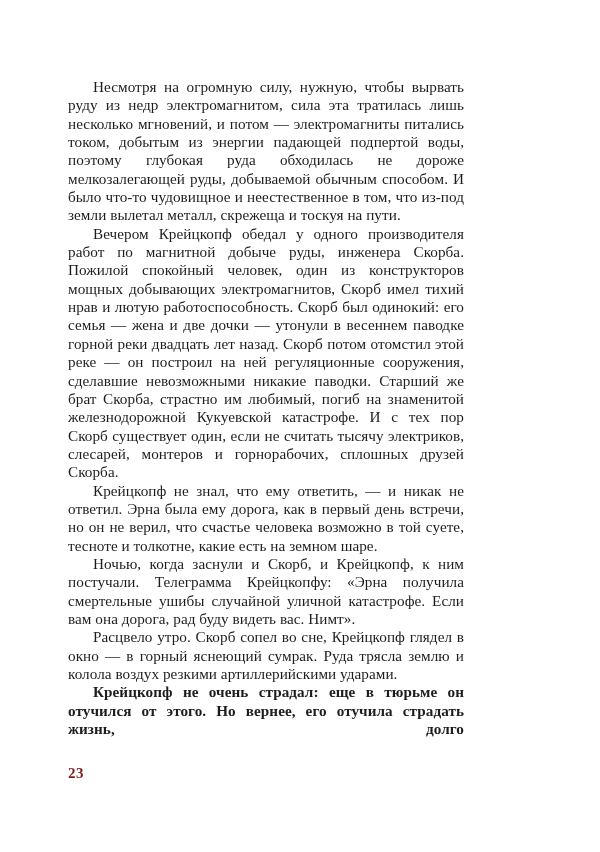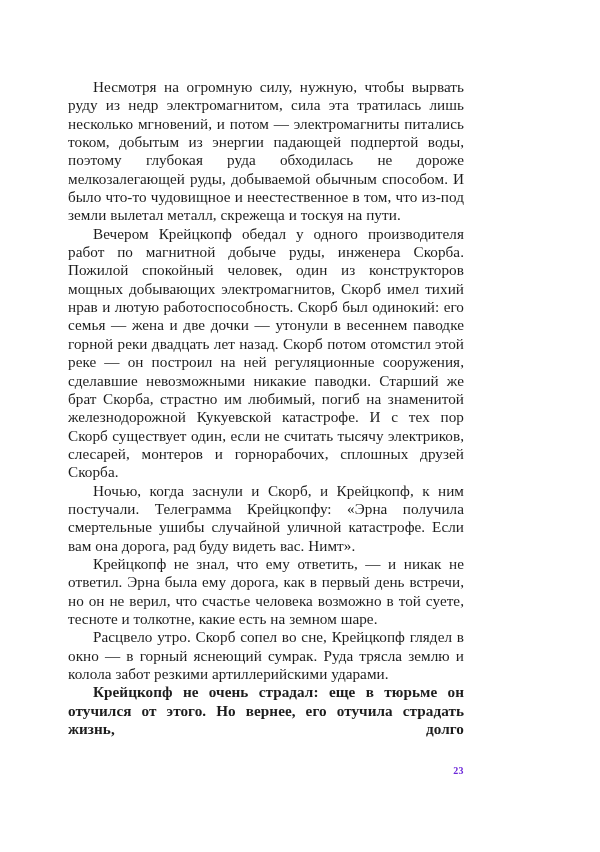--- a/index.html
+++ b/index.html
@@ -43,37 +43,37 @@
   .para:last-child::after {
     content: "";
     display: inline-block;
     width: 100%;
   }
   .page-number {
     position: absolute;
     left: 68px;
     width: 396px;
     top: 765px;
-    text-align: right;
-    font-size: 10px;
+    text-align: left;
+    font-size: 15px;
     font-weight: 700;
     letter-spacing: 0.4px;
-    color: #6d28d9;
+    color: #7f1d1d;
     font-family: "Liberation Serif", "DejaVu Serif", serif;
   }
 </style>
 </head>
 <body>
 
 <div class="page">
 
   <div class="text-block">
     <p class="para">Несмотря на огромную силу, нужную, чтобы вырвать руду из недр электромагнитом, сила эта тратилась лишь несколько мгновений, и потом — электромагниты питались током, добытым из энергии падающей подпертой воды, поэтому глубокая руда обходилась не дороже мелкозалегающей руды, добываемой обычным способом. И было что-то чудовищное и неестественное в том, что из-под земли вылетал металл, скрежеща и тоскуя на пути.</p>
     <p class="para">Вечером Крейцкопф обедал у одного производителя работ по магнитной добыче руды, инженера Скорба. Пожилой спокойный человек, один из конструкторов мощных добывающих электромагнитов, Скорб имел тихий нрав и лютую работоспособность. Скорб был одинокий: его семья — жена и две дочки — утонули в весеннем паводке горной реки двадцать лет назад. Скорб потом отомстил этой реке — он построил на ней регуляционные сооружения, сделавшие невозможными никакие паводки. Старший же брат Скорба, страстно им любимый, погиб на знаменитой железнодорожной Кукуевской катастрофе. И с тех пор Скорб существует один, если не считать тысячу электриков, слесарей, монтеров и горнорабочих, сплошных друзей Скорба.</p>
+    <p class="para">Крейцкопф не знал, что ему ответить, — и никак не ответил. Эрна была ему дорога, как в первый день встречи, но он не верил, что счастье человека возможно в той суете, тесноте и толкотне, какие есть на земном шаре.</p>
     <p class="para">Ночью, когда заснули и Скорб, и Крейцкопф, к ним постучали. Телеграмма Крейцкопфу: «Эрна получила смертельные ушибы случайной уличной катастрофе. Если вам она дорога, рад буду видеть вас. Нимт».</p>
-    <p class="para">Крейцкопф не знал, что ему ответить, — и никак не ответил. Эрна была ему дорога, как в первый день встречи, но он не верил, что счастье человека возможно в той суете, тесноте и толкотне, какие есть на земном шаре.</p>
-    <p class="para">Расцвело утро. Скорб сопел во сне, Крейцкопф глядел в окно — в горный яснеющий сумрак. Руда трясла землю и колола забот резкими артиллерийскими ударами.</p>
+    <p class="para">Расцвело утро. Скорб сопел во сне, Крейцкопф глядел в окно — в горный яснеющий сумрак. Руда трясла землю и колола воздух резкими артиллерийскими ударами.</p>
     <p class="para">Крейцкопф не очень страдал: еще в тюрьме он отучился от этого. Но вернее, его отучила страдать жизнь, долго</p>
   </div>
 
   <div class="page-number">23</div>
 
 </div>
 
 </body></html>

